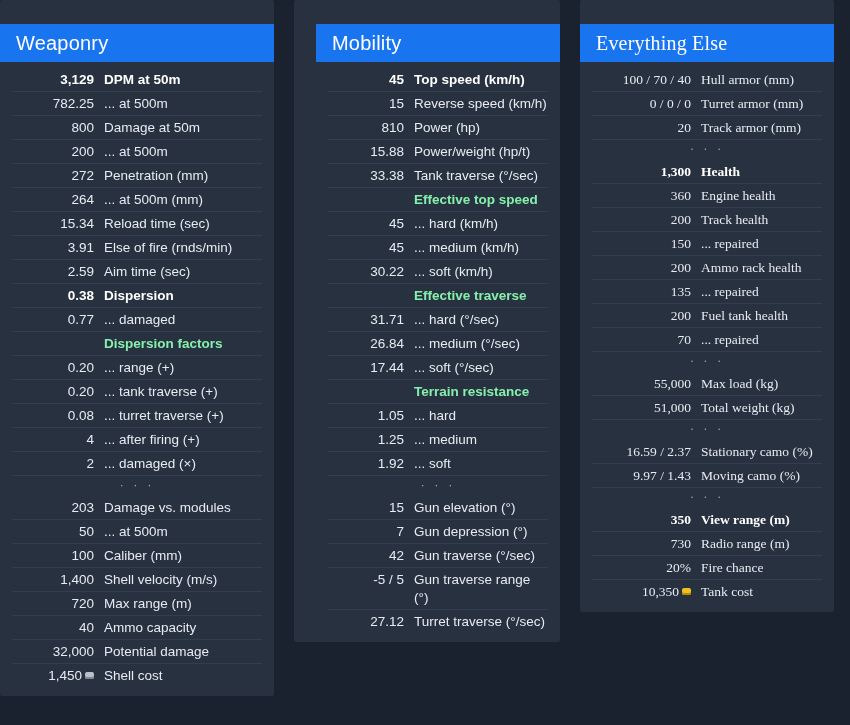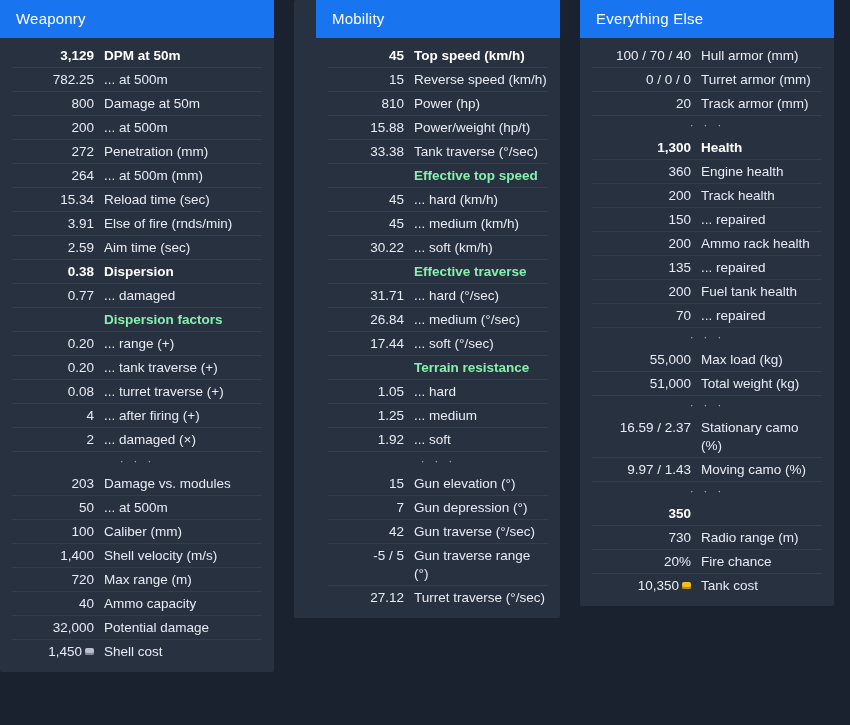--- a/index.html
+++ b/index.html
@@ -27,33 +27,34 @@
   .panel {
     background: #28313f;
     width: 274px;
     box-sizing: border-box;
     border-radius: 2px;
     padding-bottom: 8px;
     flex: 0 0 auto;
   }
   .panel.col1 { width: 274px; margin-left: 0; }
   .panel.col2 { width: 266px; padding-left: 22px; }
-  .panel.col3 { width: 254px; }
+  .panel.col3 { width: 254px; font-family: Liberation Serif, serif; }
 
   .panel-header {
     background: #1874ef;
     color: #ffffff;
-    font-size: 15px;
+    font-size: 20px;
     line-height: 38px;
     height: 38px;
     padding: 0 0 0 16px;
     font-weight: 400;
     letter-spacing: 0.2px;
     white-space: nowrap;
     overflow: hidden;
+    margin-top: 24px;
   }
 
   .rows {
     padding: 6px 12px 0 12px;
   }
 
   .row {
     display: flex;
     align-items: flex-start;
     border-bottom: 1px solid #333d4d;
@@ -395,20 +396,21 @@
         </div>
         <div class="row">
           <div class="val"><span>9.97 / 1.43</span></div>
           <div class="label">Moving camo (%)</div>
         </div>
         <div class="row dots">
           <span class="dots-text">· · ·</span>
         </div>
         <div class="row bold">
           <div class="val"><span>350</span></div>
+          <div class="label">View range (m)</div>
         </div>
         <div class="row">
           <div class="val"><span>730</span></div>
           <div class="label">Radio range (m)</div>
         </div>
         <div class="row">
           <div class="val"><span>20%</span></div>
           <div class="label">Fire chance</div>
         </div>
         <div class="row">

